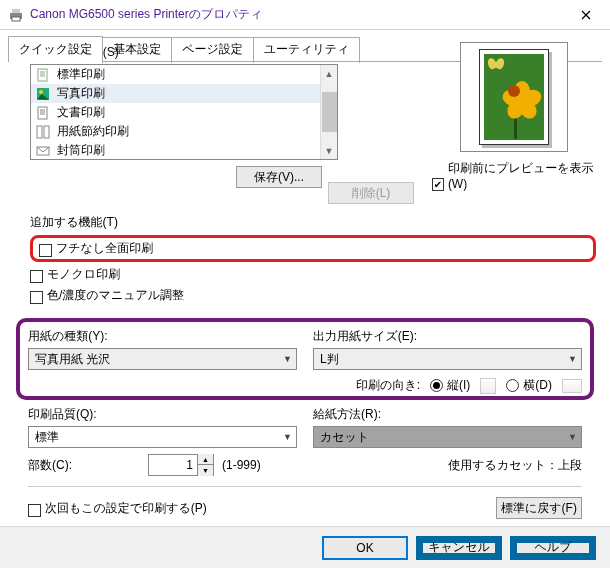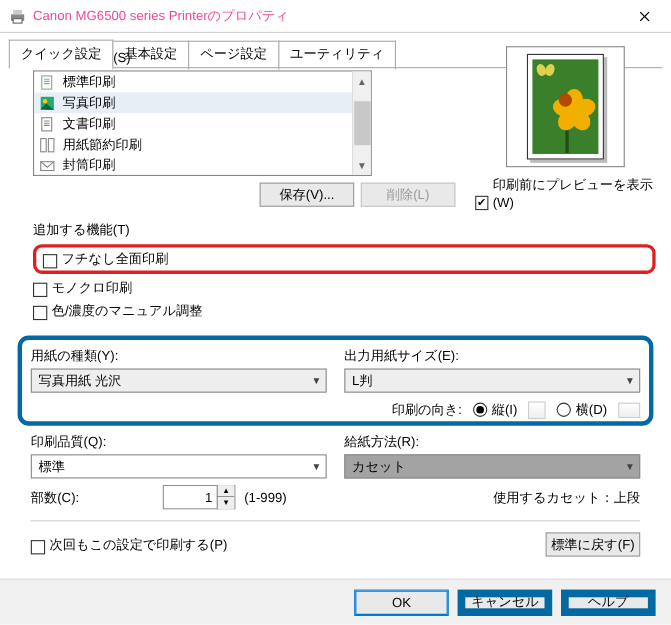--- a/index.html
+++ b/index.html
@@ -1,20 +1,20 @@
 <!DOCTYPE html>
 <html><head>
 <meta charset="utf-8">
 <style>
 * { box-sizing: border-box; margin: 0; padding: 0; font-family: "Yu Gothic UI", "Meiryo", sans-serif; font-size: 12px; }
 body { background: #fff; width: 610px; height: 568px; overflow: hidden; }
 
 .titlebar { display: flex; align-items: center; height: 30px; padding: 0 2px 0 8px; border-bottom: 1px solid #d0d0d0; background: #fff; }
 .titlebar .ticon { width: 16px; height: 16px; margin-right: 6px; display:inline-flex; align-items:center; justify-content:center; }
-.titlebar .title { flex: 1; color: #ec4899; }
+.titlebar .title { flex: 1; color: #4c1d95; }
 .titlebar .close { width: 45px; height: 29px; display: flex; align-items: center; justify-content: center; }
 
 .tabs { display: flex; padding: 6px 8px 0 8px; border-bottom: none; position: relative; }
 .tabs::after { content:''; position:absolute; left:8px; right:8px; bottom:0; height:1px; background:#aaa; z-index:0; }
 .tab { padding: 4px 10px; border: 1px solid #aaa; border-bottom: none; background: #fff; margin-right: -1px; position: relative; cursor: pointer; }
 .tab.active { z-index: 2; background:#fff; }
 .tab.active::after { content:''; position:absolute; left:0; right:0; bottom:-1px; height:2px; background:#fff; }
 .tab:not(.active){ top:1px; padding-top:3px; padding-bottom:3px; }
 
 .panel { padding: 10px 14px; }
@@ -25,21 +25,21 @@
 .listbox { margin-left: 16px; width: 308px; height: 96px; border: 1px solid #888; background:#fff; position:relative; }
 .listbox .scroll { position:absolute; right:0; top:0; bottom:0; width:17px; background:#f0f0f0; display:flex; flex-direction:column; justify-content:space-between; align-items:center; border-left:1px solid #ddd; }
 .listbox .sbbtn { width:17px; height:17px; display:flex; align-items:center; justify-content:center; color:#666; font-size:9px; }
 .listbox .thumb { width:15px; height:40px; background:#c8c8c8; border-radius:0; }
 .list-item { display:flex; align-items:center; height:19px; padding:0 4px; gap:6px; }
 .list-item.selected { background:#e8eef5; }
 .li-icon { width:16px; height:16px; display:flex; align-items:center; justify-content:center; }
 
 .btnrow { margin: 6px 0 0 16px; width:384px; display:flex; justify-content:flex-end; gap:6px; }
 .btn { min-width: 86px; height:22px; border:1px solid #999; background:#e9e9e9; display:inline-flex; align-items:center; justify-content:center; cursor:pointer; }
-.btn.disabled { color:#9a9a9a; border-color:#c4c4c4; }
+.btn.disabled { color:#9a9a9a; border-color:#c4c4c4;margin-top:16px; }
 
 .preview-wrap { display:flex; flex-direction:column; align-items:center; padding-top:2px; }
 .preview-outer { width:108px; height:110px; border:1px solid #888; display:flex; align-items:center; justify-content:center; background:#fff; }
 .preview-inner { width:70px; height:96px; position:relative;}
 .pv-shadow{position:absolute; left:3px; top:3px; right:-3px; bottom:-3px; background:#bbb;}
 .pv-paper{position:absolute; inset:0; background:#fff; border:1px solid #333; overflow:hidden;}
 .pv-sky{position:absolute; inset:4px; background:#3a7f2a;}
 .pv-flower{position:absolute; left:50%; top:44%; transform:translate(-50%,-50%);}
 .pv-flower .petal{position:absolute; width:16px; height:20px; background:#f1b000; border-radius:50% 50% 50% 50%; }
 .pv-flower .p1{transform:rotate(0deg) translateY(-10px);}
@@ -54,21 +54,21 @@
 .pv-butterfly .w.l{left:0; transform:rotate(-20deg);}
 .pv-butterfly .w.r{right:0; transform:rotate(20deg) scaleX(-1);}
 
 .checkbox { display:flex; align-items:flex-end; gap:4px; }
 .cb { width:13px; height:13px; border:1px solid #333; display:inline-flex; align-items:center; justify-content:center; background:#fff; font-size:11px; line-height:1; }
 .cb.checked::before{ content:'✔'; color:#000; font-size:10px; }
 
 .highlight-red { border: 3px solid #e02020; border-radius: 8px; padding:2px 6px; display:inline-block; }
 .feat-list { margin-left: 16px; margin-top:4px; display:flex; flex-direction:column; gap:4px; }
 
-.big-red-box { border:4px solid #0369a1; border-radius:10px; padding:6px 8px 2px 8px; margin:14px 2px 6px 2px; }
+.big-red-box { border:4px solid #701a75; border-radius:10px; padding:6px 8px 2px 8px; margin:14px 2px 6px 2px; }
 .two-col { display:flex; gap:16px; }
 .two-col .c { flex:1; display:flex; flex-direction:column; gap:3px; }
 .lbl { }
 .combo { height:22px; border:1px solid #888; background:#eee; display:flex; align-items:center; justify-content:space-between; padding:0 4px 0 6px; }
 .combo .arrow{ font-size:9px; color:#444; }
 .orient-row { display:flex; align-items:center; gap:10px; margin-top:4px; justify-content:flex-end; }
 .radio { display:flex; align-items:center; gap:4px; }
 .rdot { width:13px; height:13px; border:1px solid #333; border-radius:50%; display:inline-flex; align-items:center; justify-content:center; background:#fff;}
 .rdot.sel::before{content:''; width:7px; height:7px; background:#000; border-radius:50%;}
 .ricon { width:16px; height:16px; display:inline-block; border:1px solid #ccc; background:linear-gradient(#fff,#eee); }

